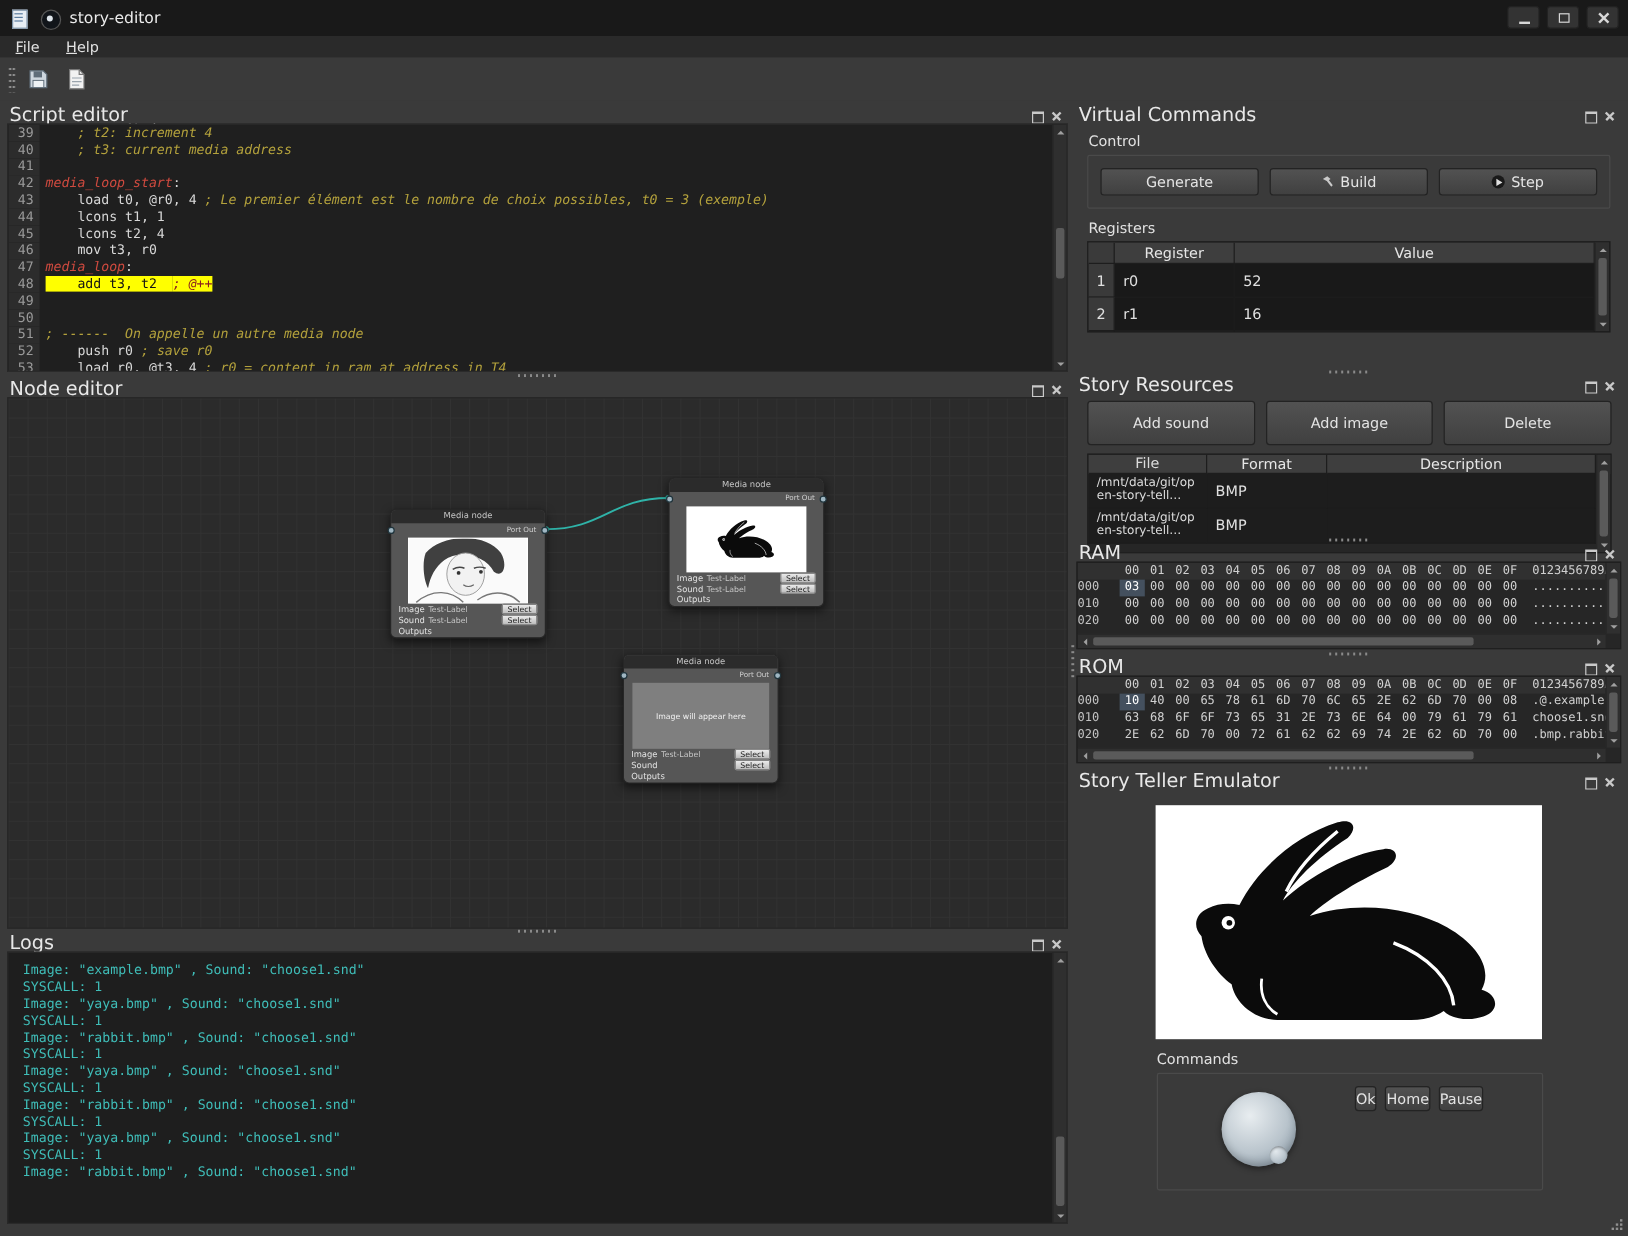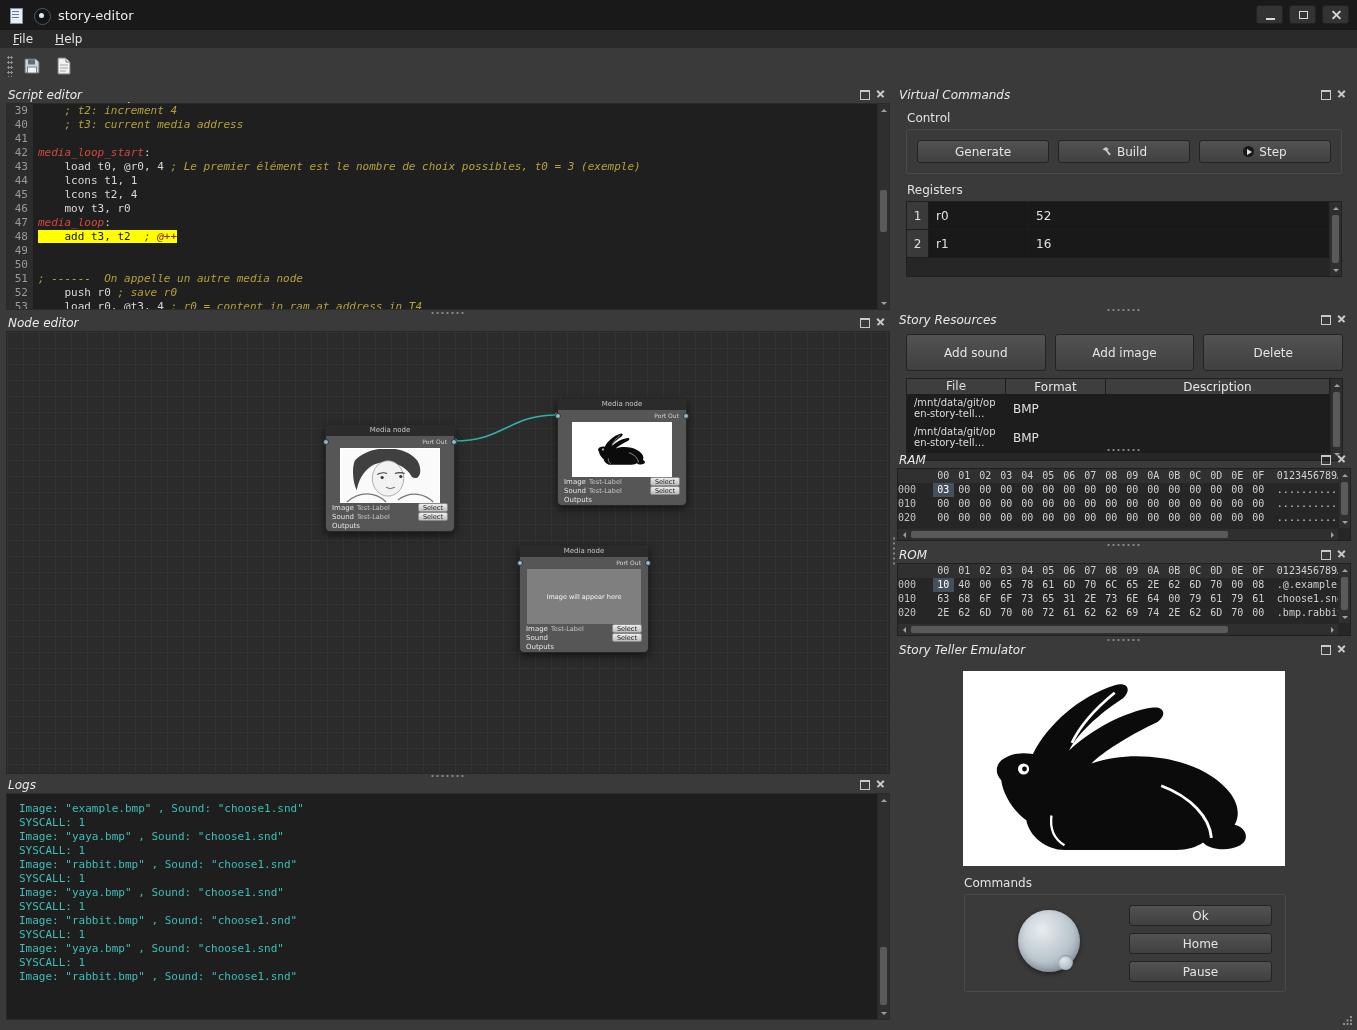--- a/index.html
+++ b/index.html
@@ -42,22 +42,22 @@
     background-size:3px 5px; background-repeat:repeat; }
   .tool-btn { position:absolute; top:7px; width:24px; height:22px; display:flex; align-items:center;
     justify-content:center; }
   .tool-btn.save { left:20px; } .tool-btn.exp { left:52px; }
   .btn { background:linear-gradient(#525252,#404040); border:1px solid #232323; border-radius:3px;
     color:#e4e4e4; font-family:"DejaVu Sans",sans-serif; font-size:12px;
     display:flex; align-items:center; justify-content:center; gap:5px; }
   .node-toggle { position:absolute; left:86px; top:56px; width:72px; height:21px; }
   
   .dock { position:absolute; }
-  .dock-title { height:15px; display:flex; align-items:flex-start; justify-content:space-between;
-    padding:0 3px 0 2px; color:#e8e8e8; font-size:12px;font-style:italic; }
+  .dock-title { height:15px; display:flex; align-items:flex-end; justify-content:space-between;
+    padding:0 3px 0 2px; color:#e8e8e8; font-size:16px; }
   .dock-title-text { line-height:15px; }
   .dock-btns { display:flex; align-items:center; }
   .dock-btn { width:12px; height:12px; position:relative; display:inline-block; margin-left:4px; }
   .dock-btn.float::before { content:""; position:absolute; left:1px; top:2px; width:8px; height:7px;
     border:1px solid #c9c9c9; border-top-width:2px; }
   .dock-btn.closep::before,.dock-btn.closep::after { content:""; position:absolute; left:1px; top:5px;
     width:9px; height:1.5px; background:#c9c9c9; }
   .dock-btn.closep::before { transform:rotate(45deg);} .dock-btn.closep::after { transform:rotate(-45deg);}
   #dock-script { left:6px;  top:88px;  width:884px; height:222px; }
   #dock-node   { left:6px;  top:316px; width:884px; height:458px; }
@@ -190,21 +190,21 @@
     display:flex; align-items:center; justify-content:center; }
   .group-label.cmd { margin:10px 0 4px 67px; }
   .cmd-frame { position:relative; margin-left:67px; width:322px; height:98px; }
   .knob { position:absolute; left:53px; top:15px; width:62px; height:62px; border-radius:50%;
     background:radial-gradient(circle at 38% 32%, #e8edf0, #b9c4cc 55%, #8d9ca8 85%, #75848e);
     box-shadow:0 2px 5px rgba(0,0,0,.45), inset 0 -3px 6px rgba(0,0,0,.18); }
   .dimple { position:absolute; left:40px; top:45px; width:15px; height:15px; border-radius:50%;
     background:radial-gradient(circle at 35% 30%, #e3e9ed, #9aa9b4);
     box-shadow:inset 0 1px 2px rgba(0,0,0,.35); }
   .cmd-buttons { position:absolute; right:13px; top:10px; width:143px; display:flex;
-    flex-direction:column; gap:7px; }
+    flex-direction:row; gap:7px; }
   .cmd-buttons .btn { height:21px; }
   
   .grip { position:absolute; right:4px; bottom:4px; width:10px; height:10px; }
   .grip::before { content:""; position:absolute; left:0; top:7px; width:2px; height:2px; background:#8f8f8f;
     box-shadow:3.5px 0 #8f8f8f, 7px 0 #8f8f8f, 3.5px -3.5px #8f8f8f, 7px -3.5px #8f8f8f, 7px -7px #8f8f8f; }
 </style>
 </head>
 <body>
 
 <div class="window">
@@ -480,20 +480,25 @@
         </button>
         <button class="btn">
           <span class="play-circle">
               <i></i>
             </span>
           <span>Step</span>
         </button>
       </div>
       <div class="group-label">Registers</div>
       <div class="table-wrap reg">
+        <div class="tr th">
+          <span class="td rn"></span>
+          <span class="td rcol">Register</span>
+          <span class="td vcol">Value</span>
+        </div>
         <div id="reg-rows">
             <div class="tr reg-row">
               <span class="td rn">1</span>
               <span class="td rcol">r0</span>
               <span class="td vcol">52</span>
             </div>
             <div class="tr reg-row">
               <span class="td rn">2</span>
               <span class="td rcol">r1</span>
               <span class="td vcol">16</span>

